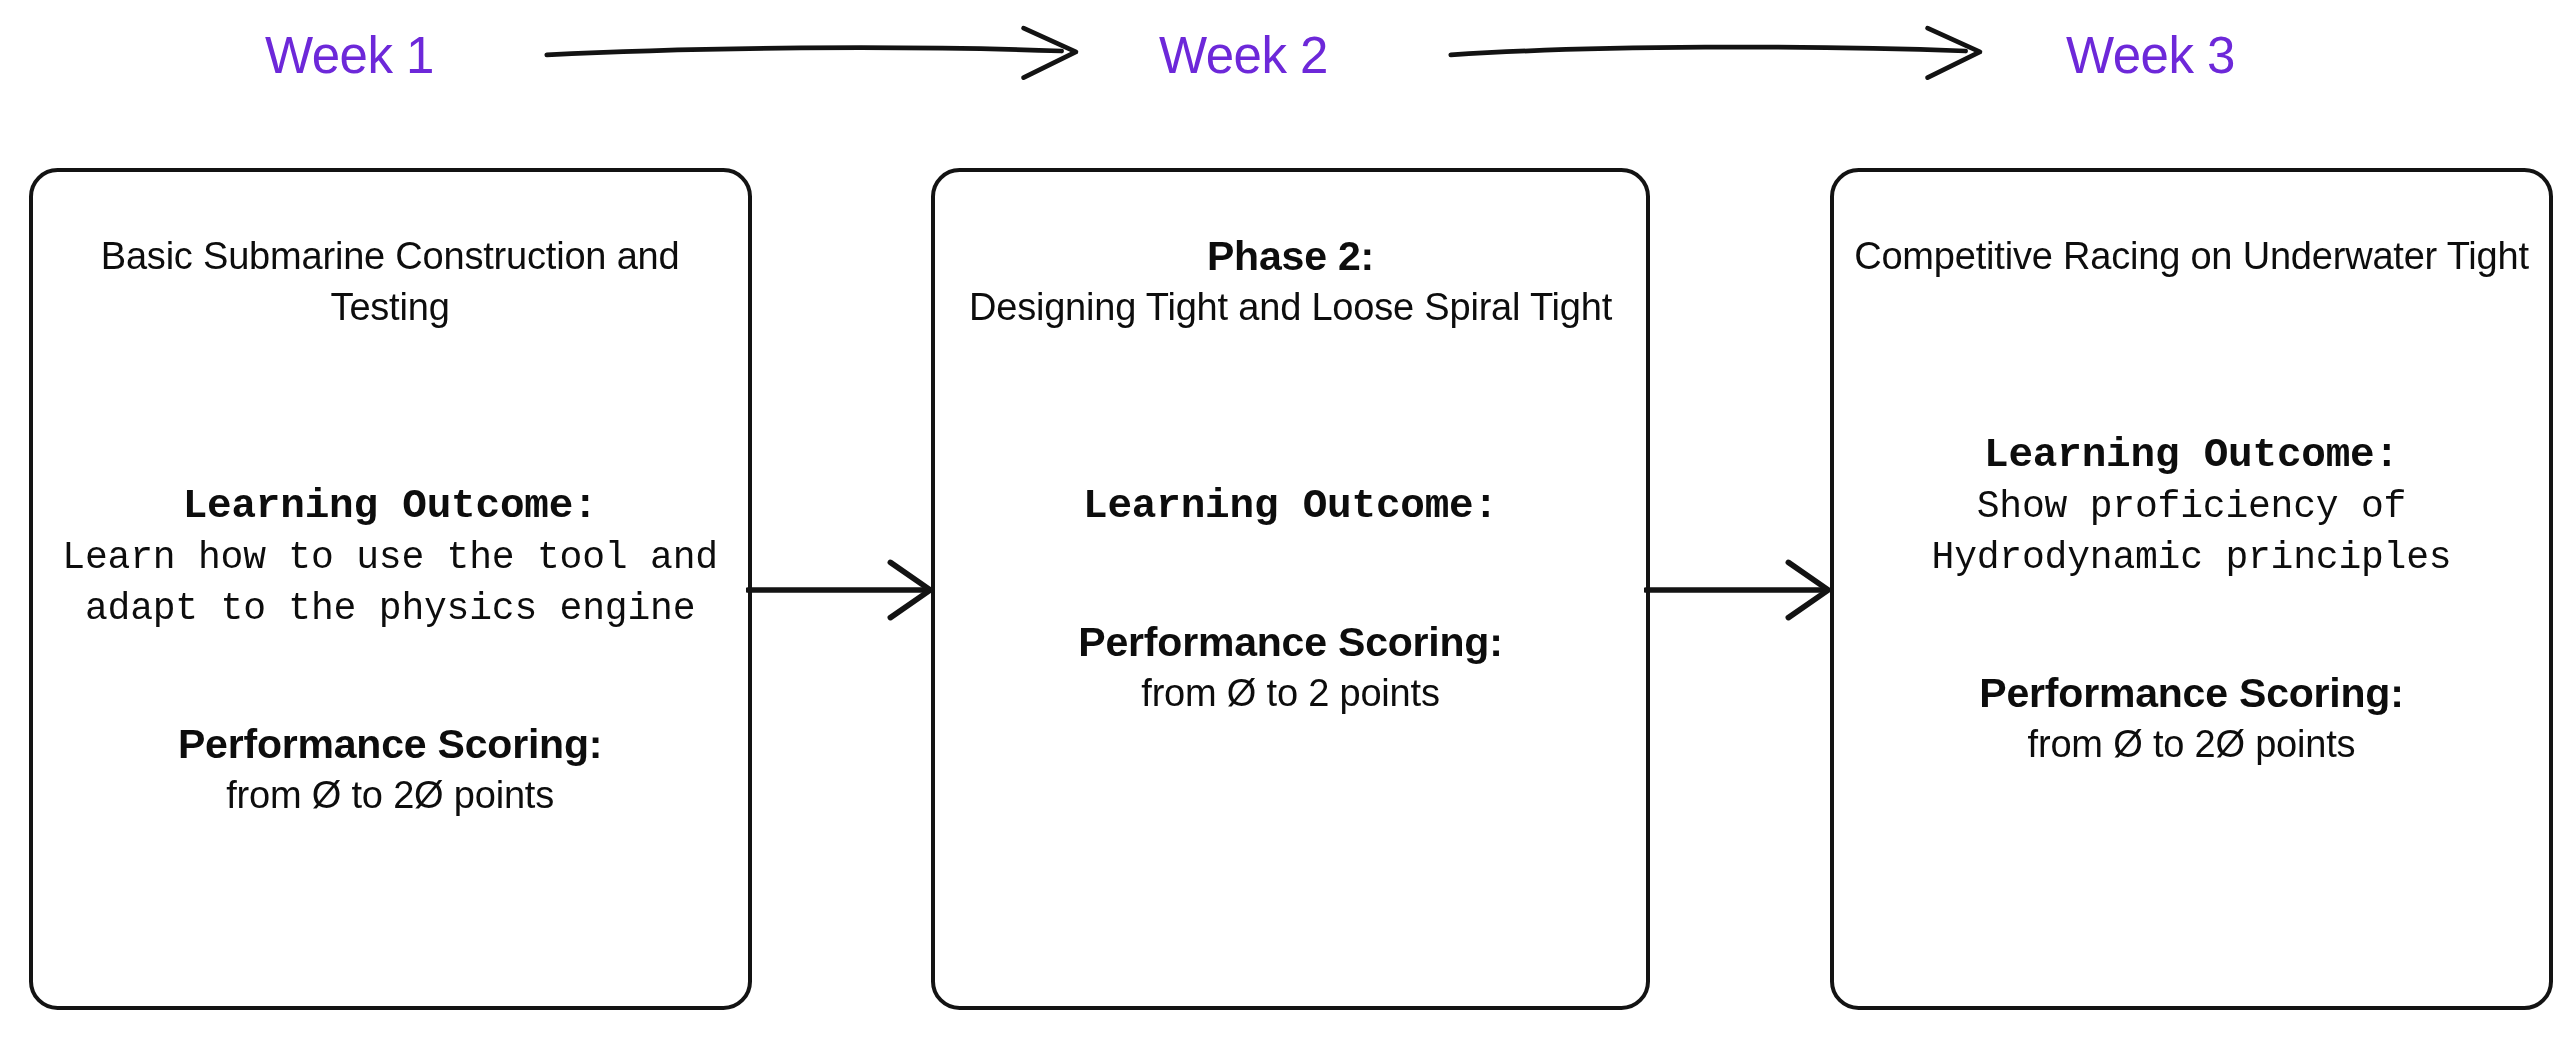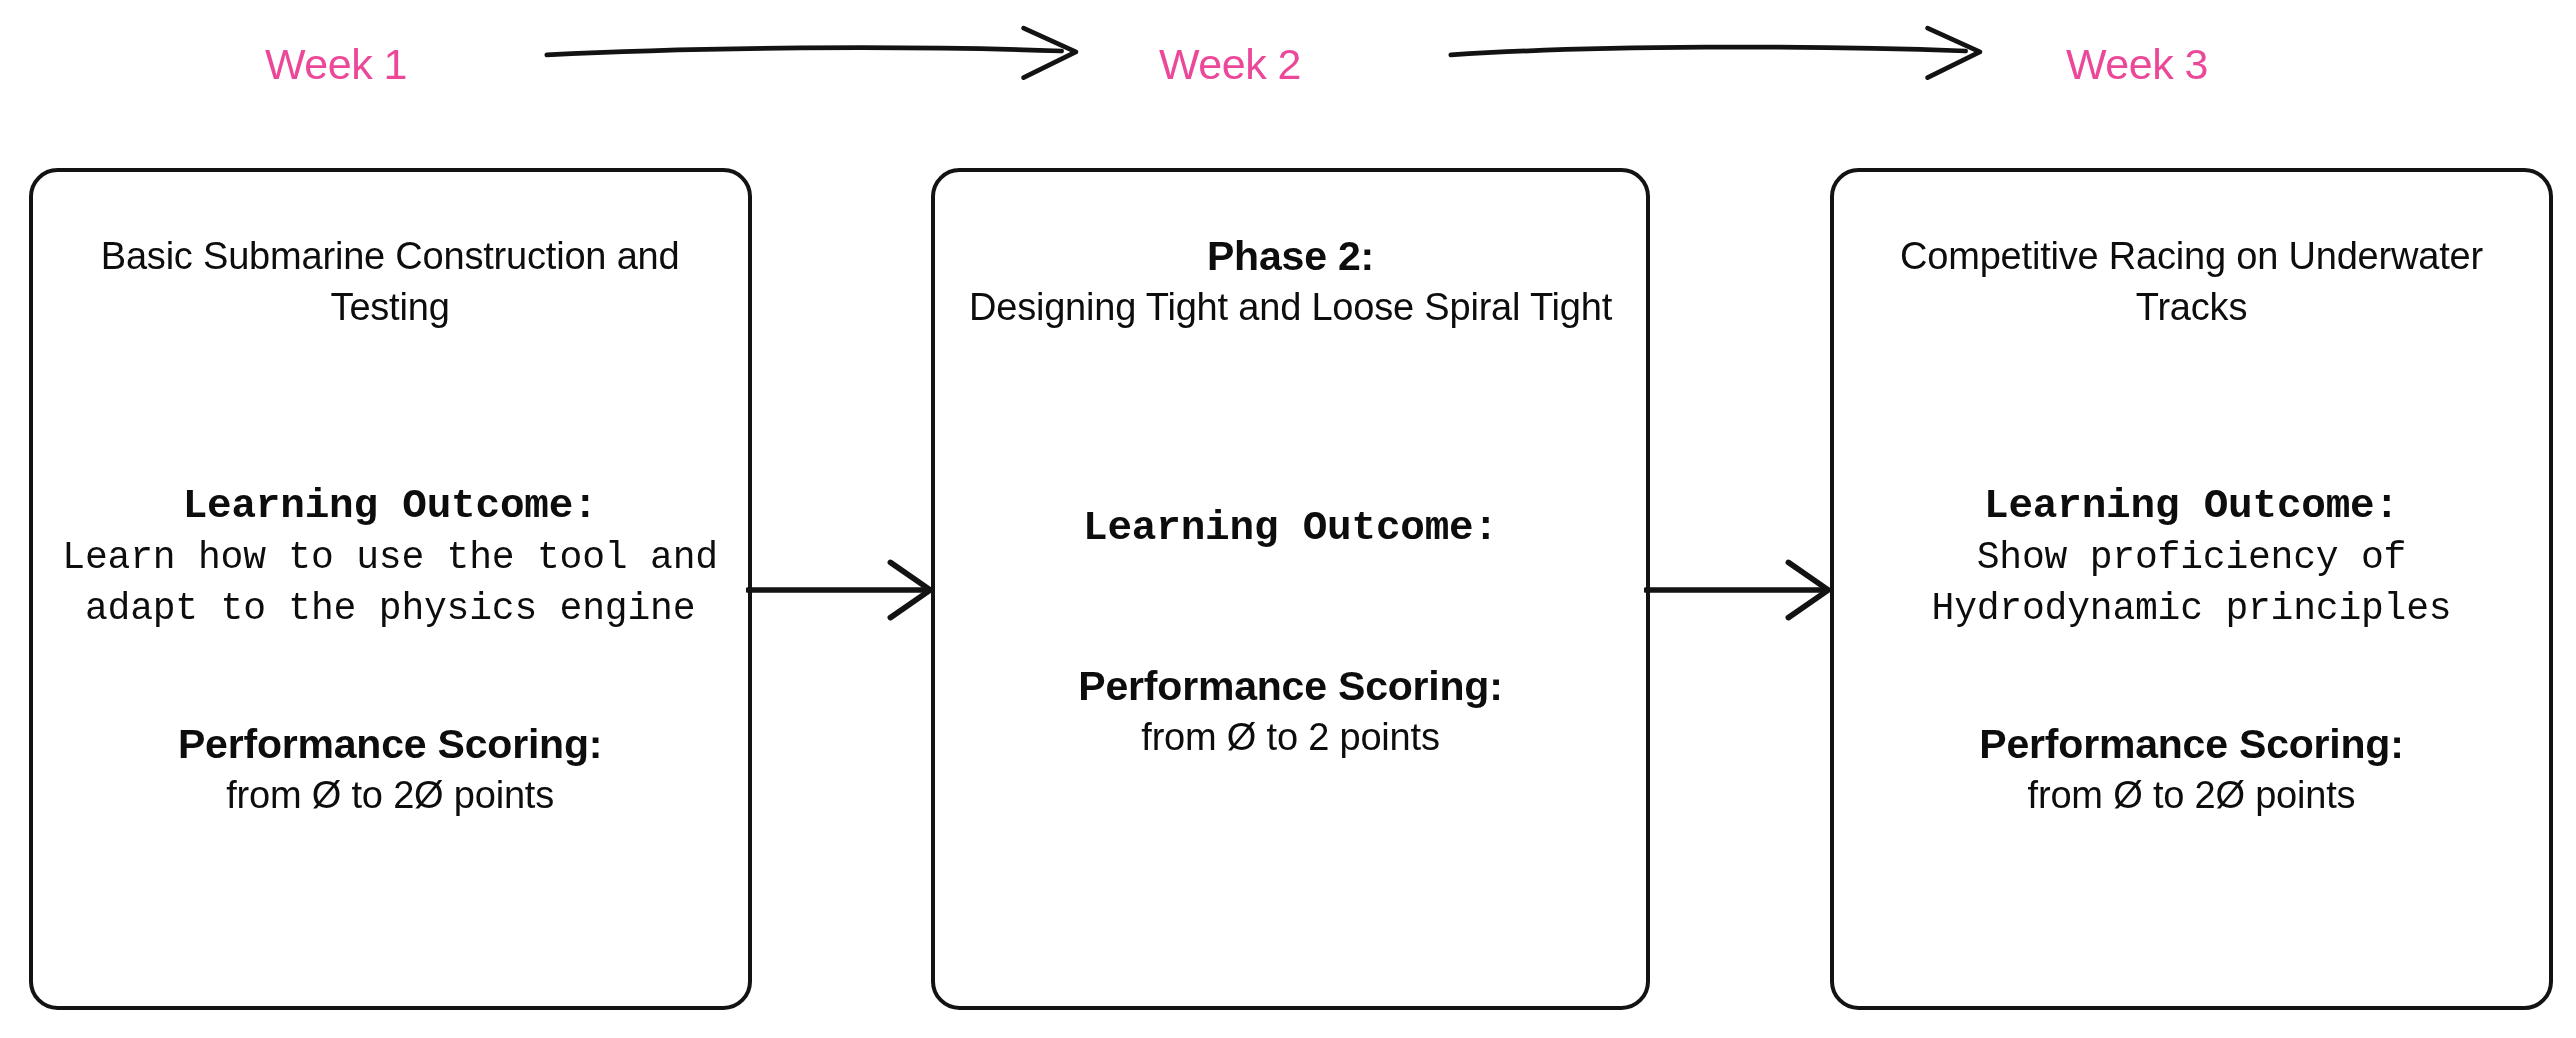--- a/index.html
+++ b/index.html
@@ -25,27 +25,27 @@
   
   .timeline {
     position: absolute;
     left: 0;
     top: 0;
     width: 2576px;
     height: 105px;
   }
   .week-label {
     position: absolute;
-    top: 20px;
-    font-size: 43px;
+    top: 12px;
+    font-size: 51px;
     font-weight: 400;
     letter-spacing: -0.5px;
     line-height: 88px;
     white-space: nowrap;
-    color: #ec4899;
+    color: #6d28d9;
   }
   .week-1 { left: 265px; }
   .week-2 { left: 1159px; }
   .week-3 { left: 2066px; }
 
   .timeline-arrow {
     position: absolute;
     top: 13.3px;
     height: 76px;
   }
@@ -59,21 +59,21 @@
     height: 842px;
     box-sizing: border-box;
     border: 4.8px solid #131313;
     border-radius: 28.6px;
     background: #ffffff;
     display: flex;
     flex-direction: column;
     align-items: center;
   }
   .box-1 { left: 28.6px;   width: 723px; }
-  .box-2 { left: 931px;  width: 719px; gap: 22px; }
+  .box-2 { left: 931px;  width: 719px; }
   .box-3 { left: 1830px; width: 723px; }
 
   .section {
     width: 100%;
     text-align: center;
     padding: 0 13.3px;
     box-sizing: border-box;
   }
   .sec-title {
     margin: 0;
@@ -167,21 +167,21 @@
     </div>
   </div>
 
   <svg class="connector conn-2" viewBox="0 0 200 90">
     <line x1="2" y1="45" x2="188" y2="45" stroke="#131313" stroke-width="6" stroke-linecap="round"></line>
     <path d="M152 16 L 194 45 L 152 74" fill="none" stroke="#131313" stroke-width="6" stroke-linecap="round" stroke-linejoin="round"></path>
   </svg>
 
   <div class="phase-box box-3">
     <div class="section sec-header">
-      <p class="sec-body">Competitive Racing on Underwater Tracks</p>
+      <p class="sec-body">Competitive Racing on Underwater Tight</p>
     </div>
     <div class="section sec-outcome">
       <p class="sec-title">Learning Outcome:</p>
       <p class="sec-body">Show proficiency of Hydrodynamic principles</p>
     </div>
     <div class="section sec-scoring">
       <p class="sec-title">Performance Scoring:</p>
       <p class="sec-body">from Ø to 2Ø points</p>
     </div>
   </div>

